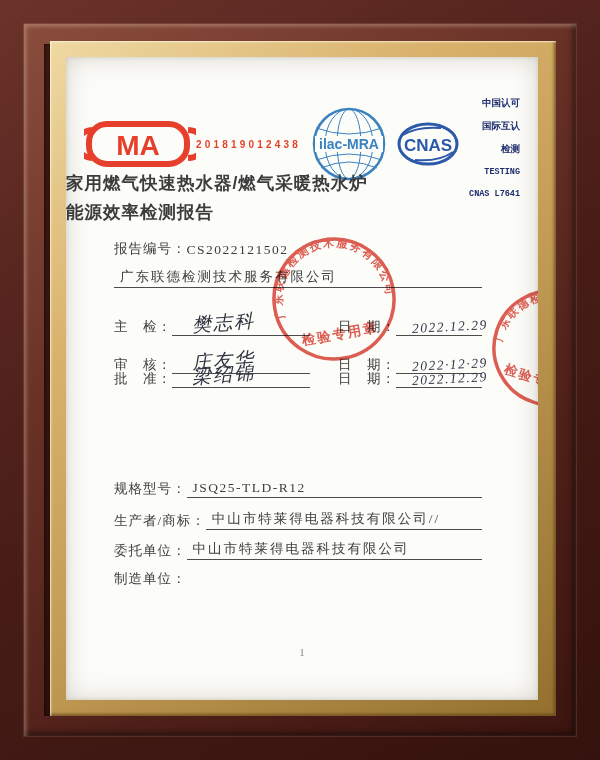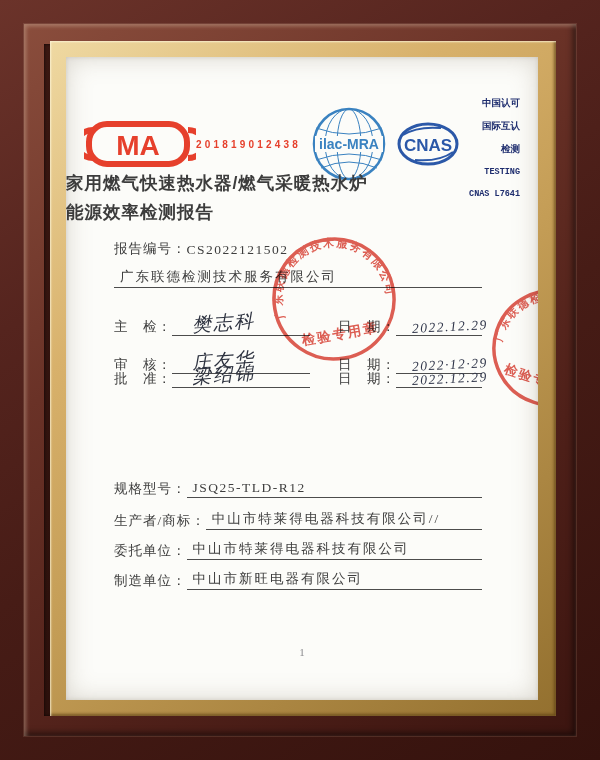--- a/index.html
+++ b/index.html
@@ -156,21 +156,20 @@
     <div class="row" style="top:453px;">
       <span>生产者/商标：</span>
       <span class="uline val-cn">中山市特莱得电器科技有限公司//</span>
     </div>
     <div class="row" style="top:483px;">
       <span>委托单位：</span>
       <span class="uline val-cn">中山市特莱得电器科技有限公司</span>
     </div>
     <div class="row" style="top:513px;">
       <span>制造单位：</span>
-      <span class="uline val-cn">中山市新旺电器有限公司</span>
     </div>
 
     <div class="page-num">1</div>
 
     <svg class="stamp stamp1" width="136" height="136" viewBox="-68 -68 136 136">
       <defs>
           <path id="arc1" d="M -50 16 A 52.5 52.5 0 1 1 50 16"></path>
         </defs>
       <circle cx="0" cy="0" r="60" fill="none" stroke="#dd5146" stroke-width="3.5"></circle>
       <text font-size="11" fill="#dd5146" letter-spacing="2" font-weight="bold">

